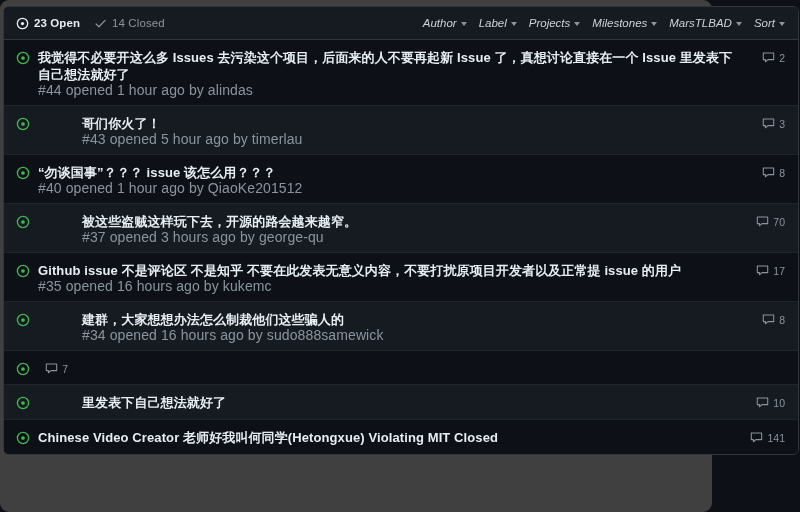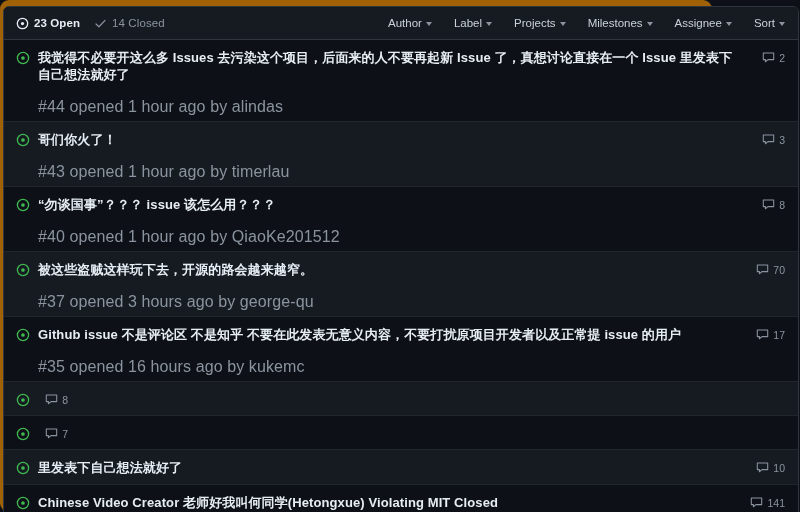--- a/index.html
+++ b/index.html
@@ -4,21 +4,21 @@
 <style>
   html,body{margin:0;padding:0;}
   body{
     width:800px;height:512px;overflow:hidden;
     background:#0d1117;
     font-family:"Liberation Sans","DejaVu Sans",sans-serif;
     -webkit-font-smoothing:antialiased;
   }
   .page{
     position:absolute;left:0;top:0;width:712px;height:512px;
-    background:#a16207;
+    background:#404040;
     border-radius:9px;
   }
   .listbox{
     position:absolute;left:3px;top:6px;width:794px;
     border:1px solid #30363d;border-radius:6px;
     overflow:hidden;background:#0d1117;
   }
   
   .listhead{
     height:33px;background:#161b22;border-bottom:1px solid #30363d;
@@ -28,50 +28,50 @@
   .states{display:flex;align-items:center;gap:14px;}
   .state{
     display:flex;align-items:center;gap:5px;
     font-size:11.5px;letter-spacing:.1px;
   }
   .state.active{color:#e6edf3;font-weight:bold;}
   .state.inactive{color:#8b949e;font-weight:normal;}
   .state .ic{display:inline-flex;width:13px;height:13px;}
   .state svg{width:13px;height:13px;display:block;}
   .spacer{flex:1;}
-  .filters{display:flex;align-items:center;gap:22px;}
+  .filters{display:flex;align-items:center;gap:12px;font-style:italic;}
   .filter{
     display:flex;align-items:center;gap:4px;
     font-size:11.5px;color:#c9d1d9;white-space:nowrap;
   }
   .caret{
     width:0;height:0;border-left:3.5px solid transparent;
     border-right:3.5px solid transparent;border-top:4px solid #8b949e;
     margin-top:2px;
   }
   
   .row{
     display:flex;align-items:flex-start;
     padding:9px 13px 8px 12px;box-sizing:border-box;
     border-top:1px solid #21262d;
     background:#0d1117;
   }
   .row:first-of-type{border-top:none;}
-  .row.alt{background:#161b22;}
+  .row.alt{background:#161b22;gap:44px;}
   .openicon{
     flex:0 0 auto;width:14px;height:14px;margin-top:2px;margin-right:8px;
   }
   .openicon svg{width:14px;height:14px;display:block;}
   .rowmain{flex:1 1 auto;min-width:0;padding-right:10px;}
   .title{
     font-size:13px;font-weight:bold;color:#e6edf3;
     line-height:17px;letter-spacing:.1px;
   }
   .meta{
-    font-size:16px;color:#8b949e;margin-top:17px;line-height:13px;
+    font-size:14px;color:#8b949e;margin-top:1px;line-height:13px;
     letter-spacing:.1px;
   }
   .comments{
     flex:0 0 auto;display:flex;align-items:center;gap:4px;
     margin-top:2px;color:#8b949e;font-size:10.5px;min-width:30px;
     justify-content:flex-end;
   }
   .comments svg{width:13px;height:13px;display:block;}
 </style>
 </head>
@@ -117,21 +117,21 @@
         </div>
         <div class="filter">
           <span>Projects</span>
           <span class="caret"></span>
         </div>
         <div class="filter">
           <span>Milestones</span>
           <span class="caret"></span>
         </div>
         <div class="filter">
-          <span>Assignee</span>
+          <span>MarsTLBAD</span>
           <span class="caret"></span>
         </div>
         <div class="filter">
           <span>Sort</span>
           <span class="caret"></span>
         </div>
       </div>
     </div>
 
     <div id="rows">
@@ -157,21 +157,21 @@
   </div>
         <div class="row alt">
     <span class="openicon">
       <svg viewBox="0 0 16 16" fill="none">
         <circle cx="8" cy="8" r="6.4" stroke="#3fb950" stroke-width="1.5"></circle>
         <circle cx="8" cy="8" r="2.1" fill="#3fb950"></circle>
       </svg>
     </span>
     <div class="rowmain">
       <div class="title">哥们你火了！</div>
-      <div class="meta">#43 opened 1 hour ago by timerlau</div>
+      <div class="meta">#43 opened 5 hour ago by timerlau</div>
     </div>
     <div class="comments">
       <span>
         <svg viewBox="0 0 16 16" fill="none">
           <path d="M1.6 2.4h12.8v8.2H7.3l-3.1 2.6v-2.6H1.6z" stroke="#8b949e" stroke-width="1.3" stroke-linejoin="round"></path>
         </svg>
       </span>
       <span>3</span>
     </div>
   </div>
@@ -235,20 +235,24 @@
       <span>17</span>
     </div>
   </div>
         <div class="row alt">
     <span class="openicon">
       <svg viewBox="0 0 16 16" fill="none">
         <circle cx="8" cy="8" r="6.4" stroke="#3fb950" stroke-width="1.5"></circle>
         <circle cx="8" cy="8" r="2.1" fill="#3fb950"></circle>
       </svg>
     </span>
+    <div class="rowmain">
+      <div class="title">建群，大家想想办法怎么制裁他们这些骗人的</div>
+      <div class="meta">#34 opened 16 hours ago by sudo888samewick</div>
+    </div>
     <div class="comments">
       <span>
         <svg viewBox="0 0 16 16" fill="none">
           <path d="M1.6 2.4h12.8v8.2H7.3l-3.1 2.6v-2.6H1.6z" stroke="#8b949e" stroke-width="1.3" stroke-linejoin="round"></path>
         </svg>
       </span>
       <span>8</span>
     </div>
   </div>
         <div class="row">

